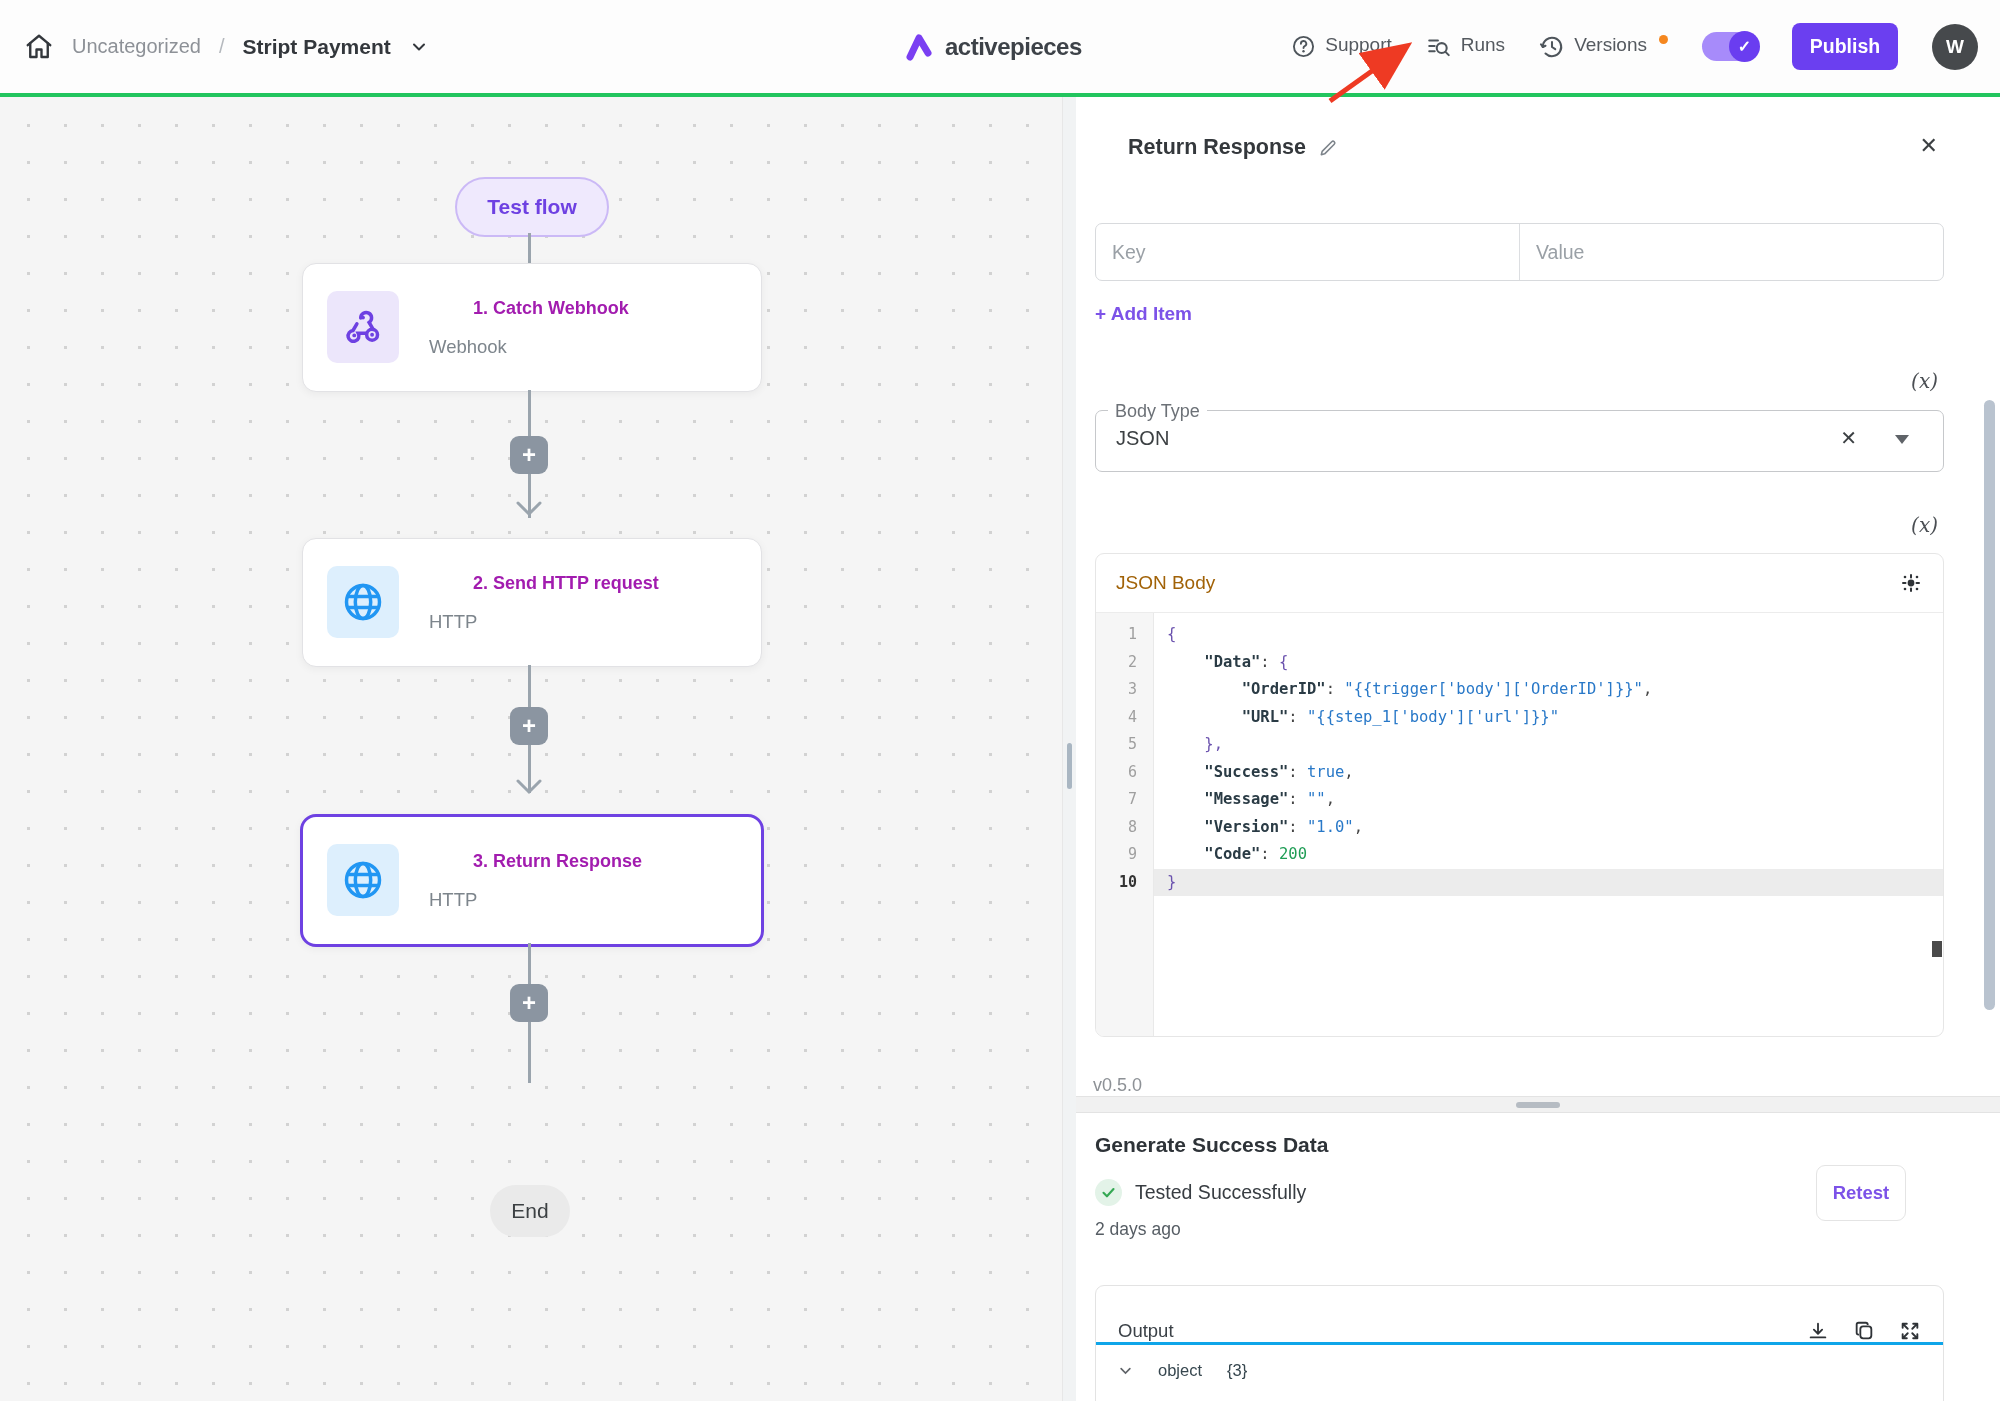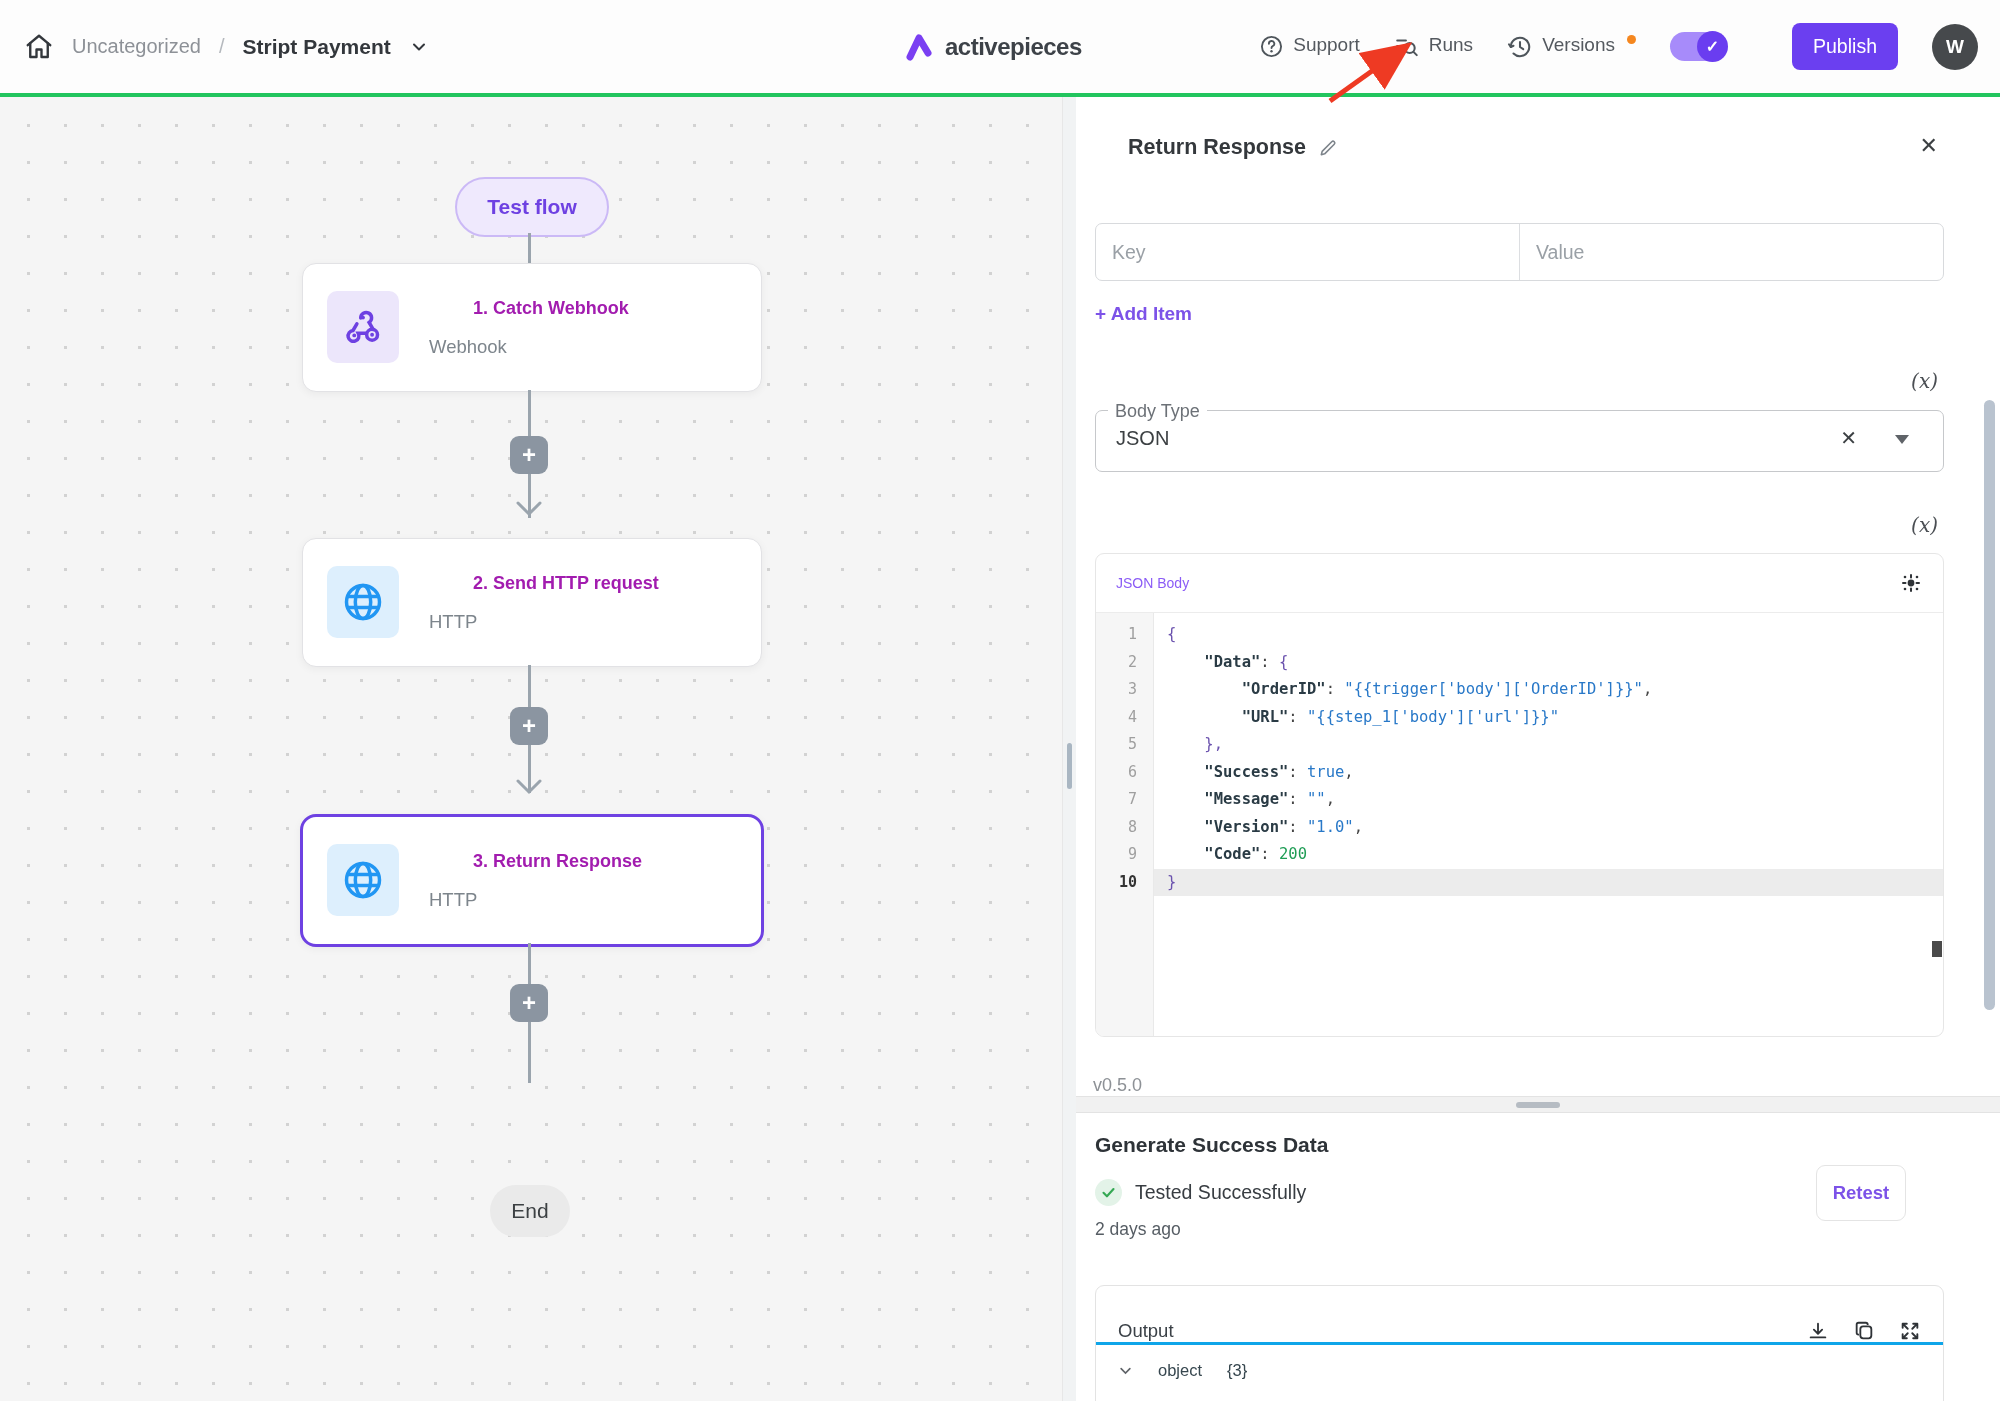--- a/index.html
+++ b/index.html
@@ -13,22 +13,22 @@
   .crumb-name{font-size:21px;font-weight:700;color:#33373c;}
   .tb-center{position:absolute;left:905px;top:0;height:93px;display:flex;align-items:center;gap:10px;}
   .brand-text{font-size:24px;font-weight:800;color:#3d4248;letter-spacing:-0.5px;}
   .tb-right{position:absolute;right:22px;top:0;height:93px;display:flex;align-items:center;gap:34px;}
   .nav-item{display:flex;gap:9px;cursor:pointer;}
   .nav-label{font-size:19px;color:#54595f;}
   .orange-dot{width:9px;height:9px;border-radius:50%;background:#f5871f;margin-left:-22px;margin-top:-14px;}
   .toggle{position:relative;width:56px;height:29px;border-radius:15px;background:#a78bfa;cursor:pointer;}
   .toggle .knob{position:absolute;right:-2px;top:-1px;width:31px;height:31px;border-radius:50%;background:#6a3df0;
      display:flex;align-items:center;justify-content:center;color:#fff;font-size:16px;font-weight:700;}
-  .publish-btn{width:106px;height:47px;border-radius:8px;background:#6b3ff0;color:#fff;font-size:19.5px;font-weight:400;
-     border:none;display:flex;align-items:center;justify-content:center;cursor:pointer;font-family:inherit;margin-left:32px;}
+  .publish-btn{width:106px;height:47px;border-radius:8px;background:#6b3ff0;color:#fff;font-size:19.5px;font-weight:700;
+     border:none;display:flex;align-items:center;justify-content:center;cursor:pointer;font-family:inherit;}
   .avatar{width:46px;height:46px;border-radius:50%;background:#46494c;color:#fff;font-weight:700;font-size:19px;
      display:flex;align-items:center;justify-content:center;cursor:pointer;}
   
   .canvas{position:absolute;left:0;top:93px;width:1062px;height:1308px;background:#f5f5f5;
      background-image:radial-gradient(#d2d2d2 1.8px,transparent 1.9px);background-size:37px 37px;background-position:10px 14px;}
   .testflow{position:absolute;left:455px;top:84px;width:150px;height:56px;border-radius:30px;background:#efe9fd;
      border:2px solid #cbb9f6;color:#6e41e2;font-size:21px;font-weight:600;display:flex;align-items:center;justify-content:center;cursor:pointer;}
   .step-card{position:absolute;left:302px;width:458px;height:127px;background:#fff;border:1px solid #e2e2e5;border-radius:14px;
      box-shadow:0 2px 8px rgba(0,0,0,.05);cursor:pointer;}
   .step-card.selected{border:3px solid #6e41e2;border-radius:16px;margin-left:-2px;margin-top:-2px;}
@@ -59,21 +59,21 @@
   .add-item{position:absolute;left:19px;top:210px;font-size:19px;font-weight:600;color:#7c52e8;cursor:pointer;}
   .var-icon{position:absolute;right:62px;font-family:"DejaVu Serif",serif;font-style:italic;font-size:20px;color:#4a4e53;cursor:pointer;}
   .fieldset{position:absolute;left:19px;top:317px;width:847px;height:60px;border:1px solid #c6c8cb;border-radius:7px;background:#fff;cursor:pointer;}
   .fieldset .legend{position:absolute;left:12px;top:-10px;background:#fff;padding:0 7px;font-size:18px;color:#6c7177;}
   .fieldset .value{position:absolute;left:20px;top:16px;font-size:20px;color:#3c4043;}
   .fieldset .clear{position:absolute;right:86px;top:15px;font-size:20px;color:#3c4043;cursor:pointer;}
   .fieldset .caret{position:absolute;right:34px;top:24px;width:0;height:0;border-left:7px solid transparent;border-right:7px solid transparent;border-top:9px solid #5f6368;}
   
   .code-card{position:absolute;left:19px;top:460px;width:847px;height:482px;border:1px solid #e6e6e6;border-radius:9px;background:#fff;overflow:hidden;}
   .code-head{height:58px;border-bottom:1px solid #ececec;display:flex;align-items:center;justify-content:space-between;padding:0 20px;}
-  .code-head-label{font-size:14px;color:#8b5cf6;}
+  .code-head-label{font-size:19px;color:#a16207;}
   .code-area{position:relative;display:flex;height:424px;font-family:"DejaVu Sans Mono",monospace;font-size:15.5px;line-height:27.5px;}
   .gutter{width:58px;background:#f6f6f6;border-right:1px solid #e9e9e9;padding-top:8px;box-sizing:border-box;}
   .gutter .ln{text-align:right;padding-right:16px;color:#9f9f9f;font-size:15px;}
   .gutter .ln.active{color:#333;font-weight:700;}
   .code-lines{flex:1;padding-top:8px;position:relative;}
   .cl{white-space:pre;padding-left:13px;}
   .cl.active{background:#ececec;}
   .tok-d{color:#444;}
   .tok-k{color:#2a3b45;font-weight:700;}
   .tok-s{color:#2878c8;}

